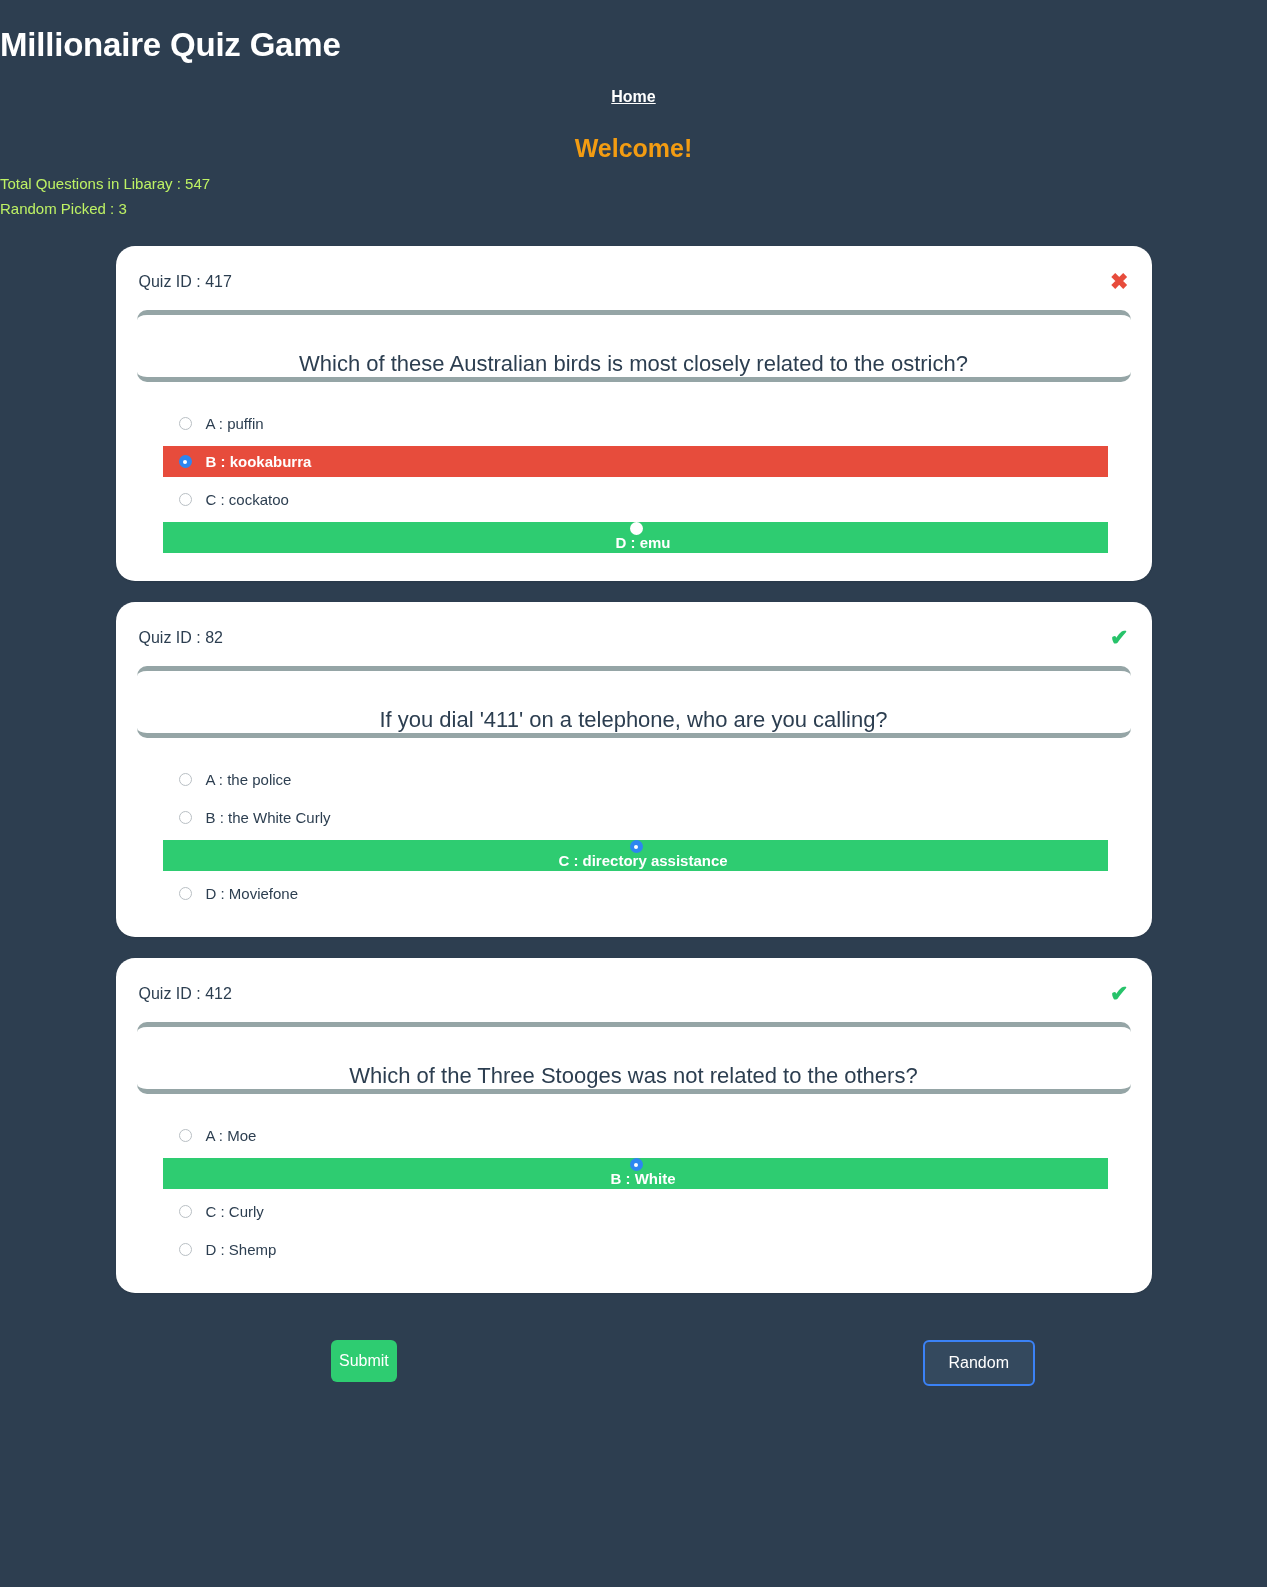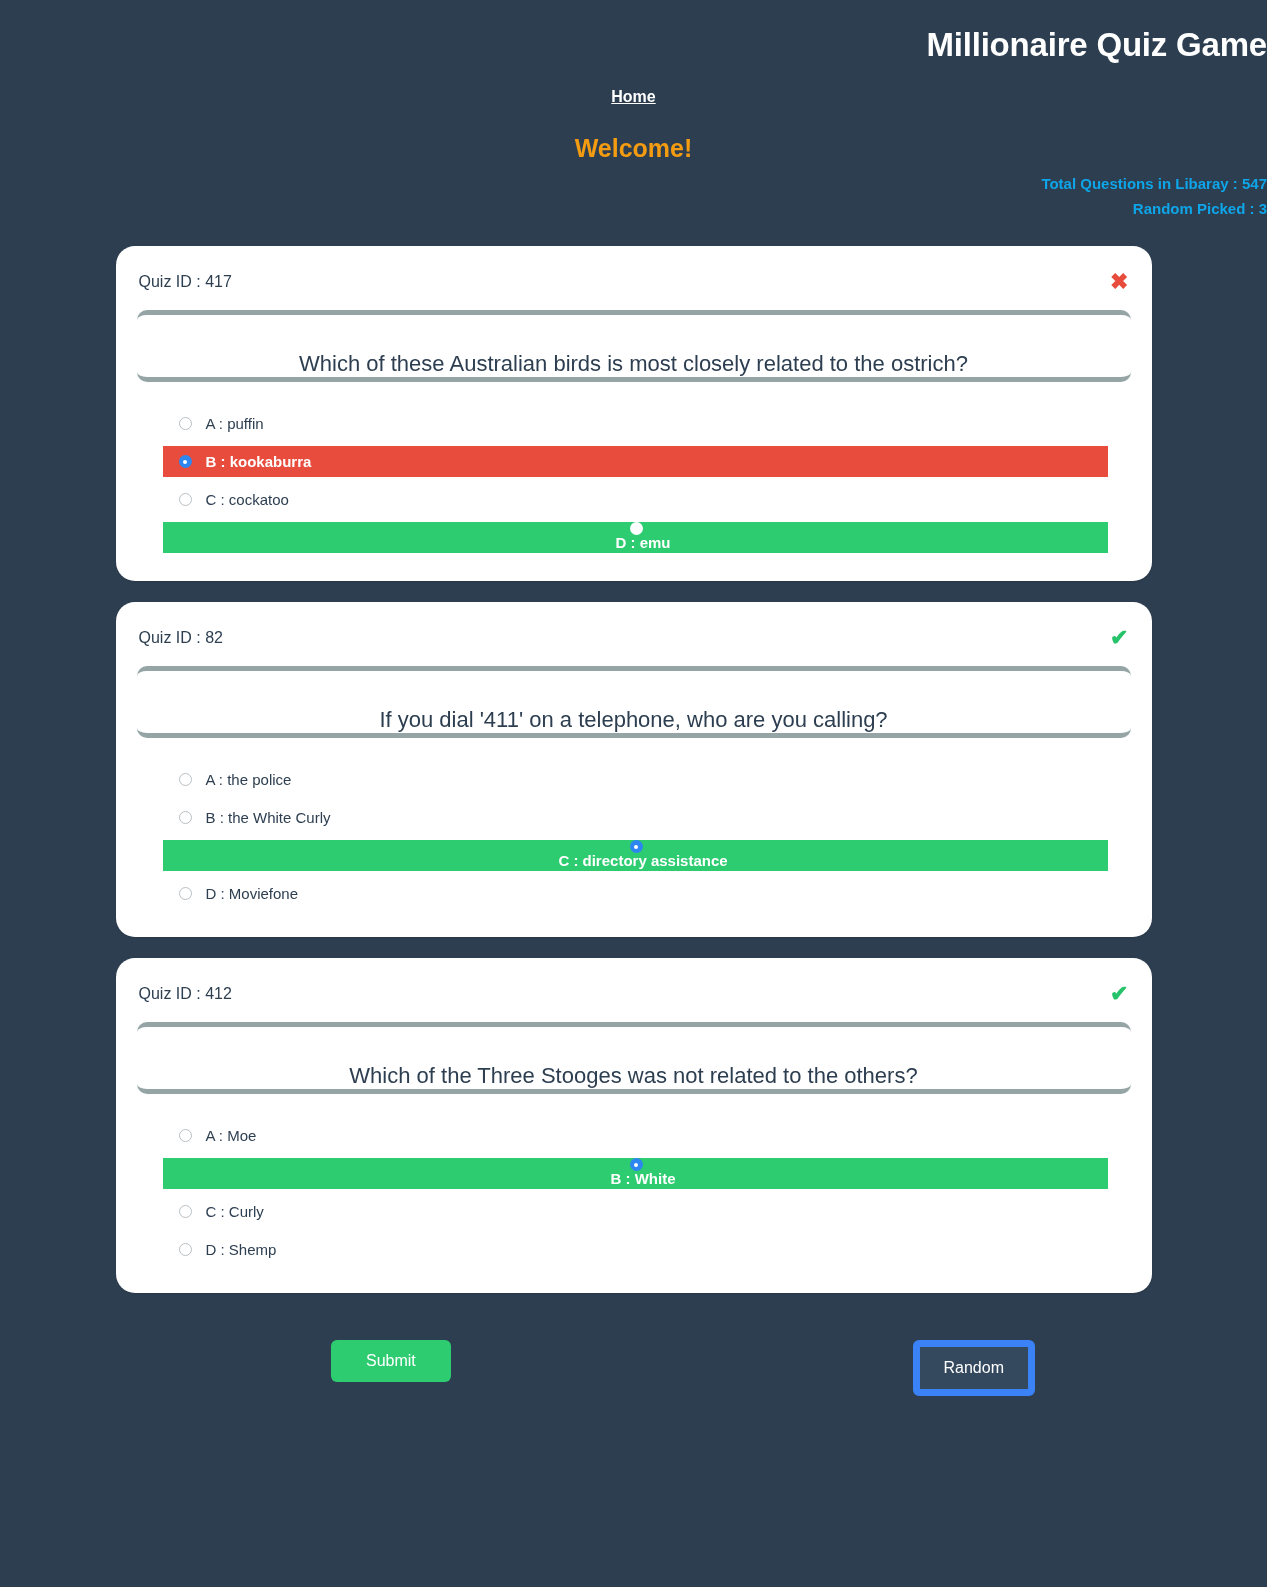--- a/index.html
+++ b/index.html
@@ -14,21 +14,21 @@
     color: #ffffff;
     -webkit-font-smoothing: antialiased;
   }
   .page {
     width: 1267px;
     margin: 0 auto;
     padding-top: 18px;
     box-sizing: border-box;
   }
   .site-title {
-    text-align: right;
+    text-align: left;
     font-size: 33px;
     font-weight: bold;
     letter-spacing: -0.2px;
     margin: 8px 0 0 0;
     color: #ffffff;
   }
   .nav {
     text-align: center;
     margin-top: 24px;
   }
@@ -39,24 +39,24 @@
     text-decoration: underline;
   }
   .welcome {
     text-align: center;
     color: #f39c12;
     font-size: 25px;
     font-weight: bold;
     margin-top: 28px;
   }
   .stat-line {
-    text-align: right;
-    color: #0ea5e9;
+    text-align: left;
+    color: #bef264;
     font-size: 15px;
-    font-weight: bold;
+    font-weight: normal;
     margin-top: 12px;
   }
   .stat-line.second {
     margin-top: 8px;
   }
 
   .cards {
     margin-top: 29px;
   }
   .quiz-card {
@@ -183,26 +183,26 @@
     font-family: "Liberation Sans", sans-serif;
     font-size: 16px;
     color: #ffffff;
     border-radius: 6px;
     cursor: pointer;
     line-height: 1;
   }
   .btn-submit {
     background: #2ecc71;
     border: none;
-    padding: 13px 35px;
+    padding: 13px 8px;
     margin-left: 221px;
   }
   .btn-random {
     background: #34495e;
-    border: 7px solid #3b82f6;
+    border: 2px solid #3b82f6;
     padding: 13px 24px;
     margin-left: auto;
     margin-right: 122px;
   }
 </style>
 </head>
 <body>
 
 <div class="page">
 

